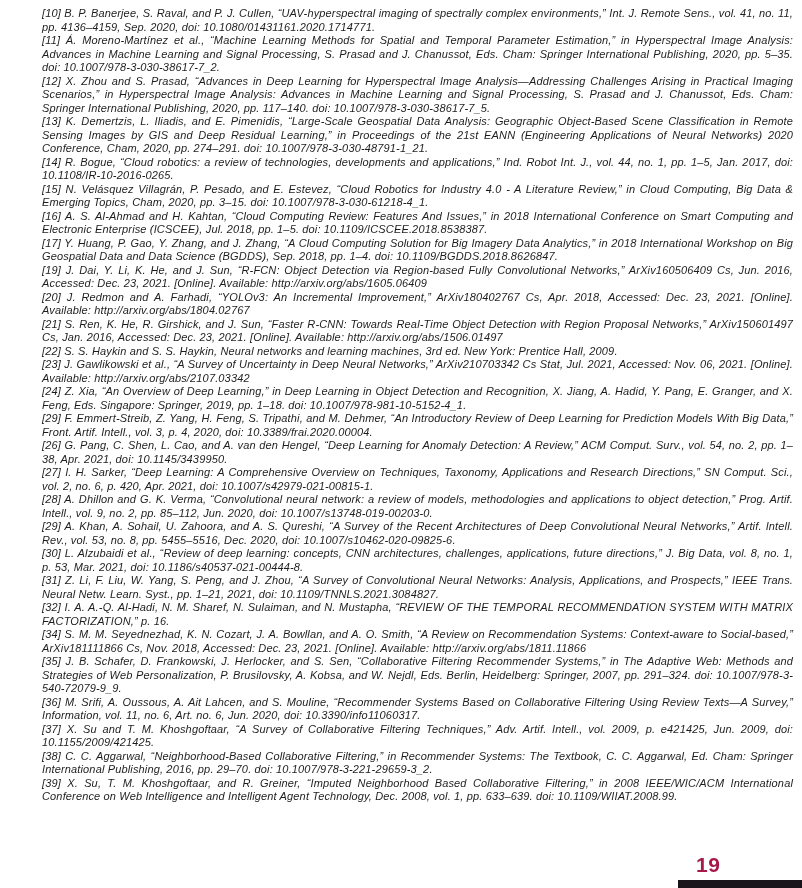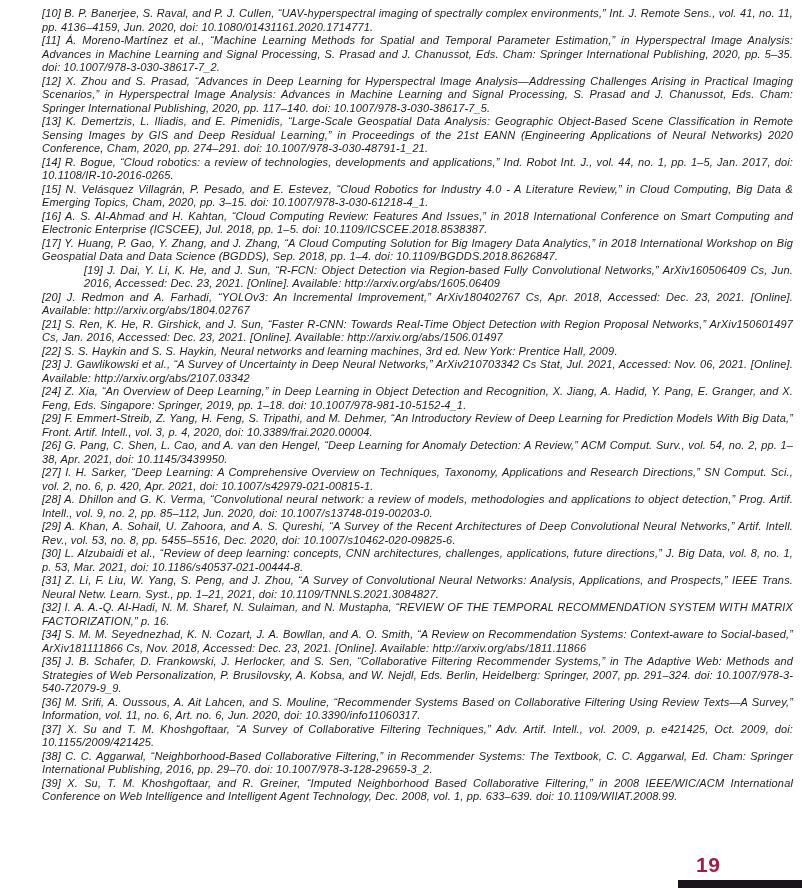--- a/index.html
+++ b/index.html
@@ -55,46 +55,46 @@
     left: 678px;
     width: 124px;
     height: 8px;
   }
 </style>
 </head>
 <body>
 
 <div class="page" style="background: rgb(255, 255, 255);">
   <div class="refs">
-      <p class="ref" style="color: rgb(29, 29, 31);">[10] B. P. Banerjee, S. Raval, and P. J. Cullen, “UAV-hyperspectral imaging of spectrally complex environments,” Int. J. Remote Sens., vol. 41, no. 11, pp. 4136–4159, Jun. 2020, doi: 10.1080/01431161.2020.1714771.</p>
+      <p class="ref" style="color: rgb(29, 29, 31);">[10] B. P. Banerjee, S. Raval, and P. J. Cullen, “UAV-hyperspectral imaging of spectrally complex environments,” Int. J. Remote Sens., vol. 41, no. 11, pp. 4136–4159, Sep. 2020, doi: 10.1080/01431161.2020.1714771.</p>
       <p class="ref" style="color: rgb(29, 29, 31);">[11] Á. Moreno-Martínez et al., “Machine Learning Methods for Spatial and Temporal Parameter Estimation,” in Hyperspectral Image Analysis: Advances in Machine Learning and Signal Processing, S. Prasad and J. Chanussot, Eds. Cham: Springer International Publishing, 2020, pp. 5–35. doi: 10.1007/978-3-030-38617-7_2.</p>
       <p class="ref" style="color: rgb(29, 29, 31);">[12] X. Zhou and S. Prasad, “Advances in Deep Learning for Hyperspectral Image Analysis—Addressing Challenges Arising in Practical Imaging Scenarios,” in Hyperspectral Image Analysis: Advances in Machine Learning and Signal Processing, S. Prasad and J. Chanussot, Eds. Cham: Springer International Publishing, 2020, pp. 117–140. doi: 10.1007/978-3-030-38617-7_5.</p>
       <p class="ref" style="color: rgb(29, 29, 31);">[13] K. Demertzis, L. Iliadis, and E. Pimenidis, “Large-Scale Geospatial Data Analysis: Geographic Object-Based Scene Classification in Remote Sensing Images by GIS and Deep Residual Learning,” in Proceedings of the 21st EANN (Engineering Applications of Neural Networks) 2020 Conference, Cham, 2020, pp. 274–291. doi: 10.1007/978-3-030-48791-1_21.</p>
       <p class="ref" style="color: rgb(29, 29, 31);">[14] R. Bogue, “Cloud robotics: a review of technologies, developments and applications,” Ind. Robot Int. J., vol. 44, no. 1, pp. 1–5, Jan. 2017, doi: 10.1108/IR-10-2016-0265.</p>
       <p class="ref" style="color: rgb(29, 29, 31);">[15] N. Velásquez Villagrán, P. Pesado, and E. Estevez, “Cloud Robotics for Industry 4.0 - A Literature Review,” in Cloud Computing, Big Data &amp; Emerging Topics, Cham, 2020, pp. 3–15. doi: 10.1007/978-3-030-61218-4_1.</p>
       <p class="ref" style="color: rgb(29, 29, 31);">[16] A. S. Al-Ahmad and H. Kahtan, “Cloud Computing Review: Features And Issues,” in 2018 International Conference on Smart Computing and Electronic Enterprise (ICSCEE), Jul. 2018, pp. 1–5. doi: 10.1109/ICSCEE.2018.8538387.</p>
       <p class="ref" style="color: rgb(29, 29, 31);">[17] Y. Huang, P. Gao, Y. Zhang, and J. Zhang, “A Cloud Computing Solution for Big Imagery Data Analytics,” in 2018 International Workshop on Big Geospatial Data and Data Science (BGDDS), Sep. 2018, pp. 1–4. doi: 10.1109/BGDDS.2018.8626847.</p>
-      <p class="ref" style="color: rgb(29, 29, 31); margin-left: 42px;">[19] J. Dai, Y. Li, K. He, and J. Sun, “R-FCN: Object Detection via Region-based Fully Convolutional Networks,” ArXiv160506409 Cs, Jun. 2016, Accessed: Dec. 23, 2021. [Online]. Available: http://arxiv.org/abs/1605.06409</p>
+      <p class="ref" style="color: rgb(29, 29, 31);">[19] J. Dai, Y. Li, K. He, and J. Sun, “R-FCN: Object Detection via Region-based Fully Convolutional Networks,” ArXiv160506409 Cs, Jun. 2016, Accessed: Dec. 23, 2021. [Online]. Available: http://arxiv.org/abs/1605.06409</p>
       <p class="ref" style="color: rgb(29, 29, 31);">[20] J. Redmon and A. Farhadi, “YOLOv3: An Incremental Improvement,” ArXiv180402767 Cs, Apr. 2018, Accessed: Dec. 23, 2021. [Online]. Available: http://arxiv.org/abs/1804.02767</p>
       <p class="ref" style="color: rgb(29, 29, 31);">[21] S. Ren, K. He, R. Girshick, and J. Sun, “Faster R-CNN: Towards Real-Time Object Detection with Region Proposal Networks,” ArXiv150601497 Cs, Jan. 2016, Accessed: Dec. 23, 2021. [Online]. Available: http://arxiv.org/abs/1506.01497</p>
       <p class="ref" style="color: rgb(29, 29, 31);">[22] S. S. Haykin and S. S. Haykin, Neural networks and learning machines, 3rd ed. New York: Prentice Hall, 2009.</p>
       <p class="ref" style="color: rgb(29, 29, 31);">[23] J. Gawlikowski et al., “A Survey of Uncertainty in Deep Neural Networks,” ArXiv210703342 Cs Stat, Jul. 2021, Accessed: Nov. 06, 2021. [Online]. Available: http://arxiv.org/abs/2107.03342</p>
       <p class="ref" style="color: rgb(29, 29, 31);">[24] Z. Xia, “An Overview of Deep Learning,” in Deep Learning in Object Detection and Recognition, X. Jiang, A. Hadid, Y. Pang, E. Granger, and X. Feng, Eds. Singapore: Springer, 2019, pp. 1–18. doi: 10.1007/978-981-10-5152-4_1.</p>
       <p class="ref" style="color: rgb(29, 29, 31);">[29] F. Emmert-Streib, Z. Yang, H. Feng, S. Tripathi, and M. Dehmer, “An Introductory Review of Deep Learning for Prediction Models With Big Data,” Front. Artif. Intell., vol. 3, p. 4, 2020, doi: 10.3389/frai.2020.00004.</p>
       <p class="ref" style="color: rgb(29, 29, 31);">[26] G. Pang, C. Shen, L. Cao, and A. van den Hengel, “Deep Learning for Anomaly Detection: A Review,” ACM Comput. Surv., vol. 54, no. 2, pp. 1–38, Apr. 2021, doi: 10.1145/3439950.</p>
       <p class="ref" style="color: rgb(29, 29, 31);">[27] I. H. Sarker, “Deep Learning: A Comprehensive Overview on Techniques, Taxonomy, Applications and Research Directions,” SN Comput. Sci., vol. 2, no. 6, p. 420, Apr. 2021, doi: 10.1007/s42979-021-00815-1.</p>
       <p class="ref" style="color: rgb(29, 29, 31);">[28] A. Dhillon and G. K. Verma, “Convolutional neural network: a review of models, methodologies and applications to object detection,” Prog. Artif. Intell., vol. 9, no. 2, pp. 85–112, Jun. 2020, doi: 10.1007/s13748-019-00203-0.</p>
       <p class="ref" style="color: rgb(29, 29, 31);">[29] A. Khan, A. Sohail, U. Zahoora, and A. S. Qureshi, “A Survey of the Recent Architectures of Deep Convolutional Neural Networks,” Artif. Intell. Rev., vol. 53, no. 8, pp. 5455–5516, Dec. 2020, doi: 10.1007/s10462-020-09825-6.</p>
       <p class="ref" style="color: rgb(29, 29, 31);">[30] L. Alzubaidi et al., “Review of deep learning: concepts, CNN architectures, challenges, applications, future directions,” J. Big Data, vol. 8, no. 1, p. 53, Mar. 2021, doi: 10.1186/s40537-021-00444-8.</p>
       <p class="ref" style="color: rgb(29, 29, 31);">[31] Z. Li, F. Liu, W. Yang, S. Peng, and J. Zhou, “A Survey of Convolutional Neural Networks: Analysis, Applications, and Prospects,” IEEE Trans. Neural Netw. Learn. Syst., pp. 1–21, 2021, doi: 10.1109/TNNLS.2021.3084827.</p>
       <p class="ref" style="color: rgb(29, 29, 31);">[32] I. A. A.-Q. Al-Hadi, N. M. Sharef, N. Sulaiman, and N. Mustapha, “REVIEW OF THE TEMPORAL RECOMMENDATION SYSTEM WITH MATRIX FACTORIZATION,” p. 16.</p>
       <p class="ref" style="color: rgb(29, 29, 31);">[34] S. M. M. Seyednezhad, K. N. Cozart, J. A. Bowllan, and A. O. Smith, “A Review on Recommendation Systems: Context-aware to Social-based,” ArXiv181111866 Cs, Nov. 2018, Accessed: Dec. 23, 2021. [Online]. Available: http://arxiv.org/abs/1811.11866</p>
       <p class="ref" style="color: rgb(29, 29, 31);">[35] J. B. Schafer, D. Frankowski, J. Herlocker, and S. Sen, “Collaborative Filtering Recommender Systems,” in The Adaptive Web: Methods and Strategies of Web Personalization, P. Brusilovsky, A. Kobsa, and W. Nejdl, Eds. Berlin, Heidelberg: Springer, 2007, pp. 291–324. doi: 10.1007/978-3-540-72079-9_9.</p>
       <p class="ref" style="color: rgb(29, 29, 31);">[36] M. Srifi, A. Oussous, A. Ait Lahcen, and S. Mouline, “Recommender Systems Based on Collaborative Filtering Using Review Texts—A Survey,” Information, vol. 11, no. 6, Art. no. 6, Jun. 2020, doi: 10.3390/info11060317.</p>
-      <p class="ref" style="color: rgb(29, 29, 31);">[37] X. Su and T. M. Khoshgoftaar, “A Survey of Collaborative Filtering Techniques,” Adv. Artif. Intell., vol. 2009, p. e421425, Oct. 2009, doi: 10.1155/2009/421425.</p>
-      <p class="ref" style="color: rgb(29, 29, 31);">[38] C. C. Aggarwal, “Neighborhood-Based Collaborative Filtering,” in Recommender Systems: The Textbook, C. C. Aggarwal, Ed. Cham: Springer International Publishing, 2016, pp. 29–70. doi: 10.1007/978-3-128-29659-3_2.</p>
+      <p class="ref" style="color: rgb(29, 29, 31);">[37] X. Su and T. M. Khoshgoftaar, “A Survey of Collaborative Filtering Techniques,” Adv. Artif. Intell., vol. 2009, p. e421425, Jun. 2009, doi: 10.1155/2009/421425.</p>
+      <p class="ref" style="color: rgb(29, 29, 31);">[38] C. C. Aggarwal, “Neighborhood-Based Collaborative Filtering,” in Recommender Systems: The Textbook, C. C. Aggarwal, Ed. Cham: Springer International Publishing, 2016, pp. 29–70. doi: 10.1007/978-3-221-29659-3_2.</p>
       <p class="ref" style="color: rgb(29, 29, 31);">[39] X. Su, T. M. Khoshgoftaar, and R. Greiner, “Imputed Neighborhood Based Collaborative Filtering,” in 2008 IEEE/WIC/ACM International Conference on Web Intelligence and Intelligent Agent Technology, Dec. 2008, vol. 1, pp. 633–639. doi: 10.1109/WIIAT.2008.99.</p>
     </div>
 
   <div class="page-number" style="color: rgb(166, 25, 75);">19</div>
 
   <div class="bottom-bar" style="background: rgb(25, 21, 27);"></div>
 </div>
 
 </body></html>

